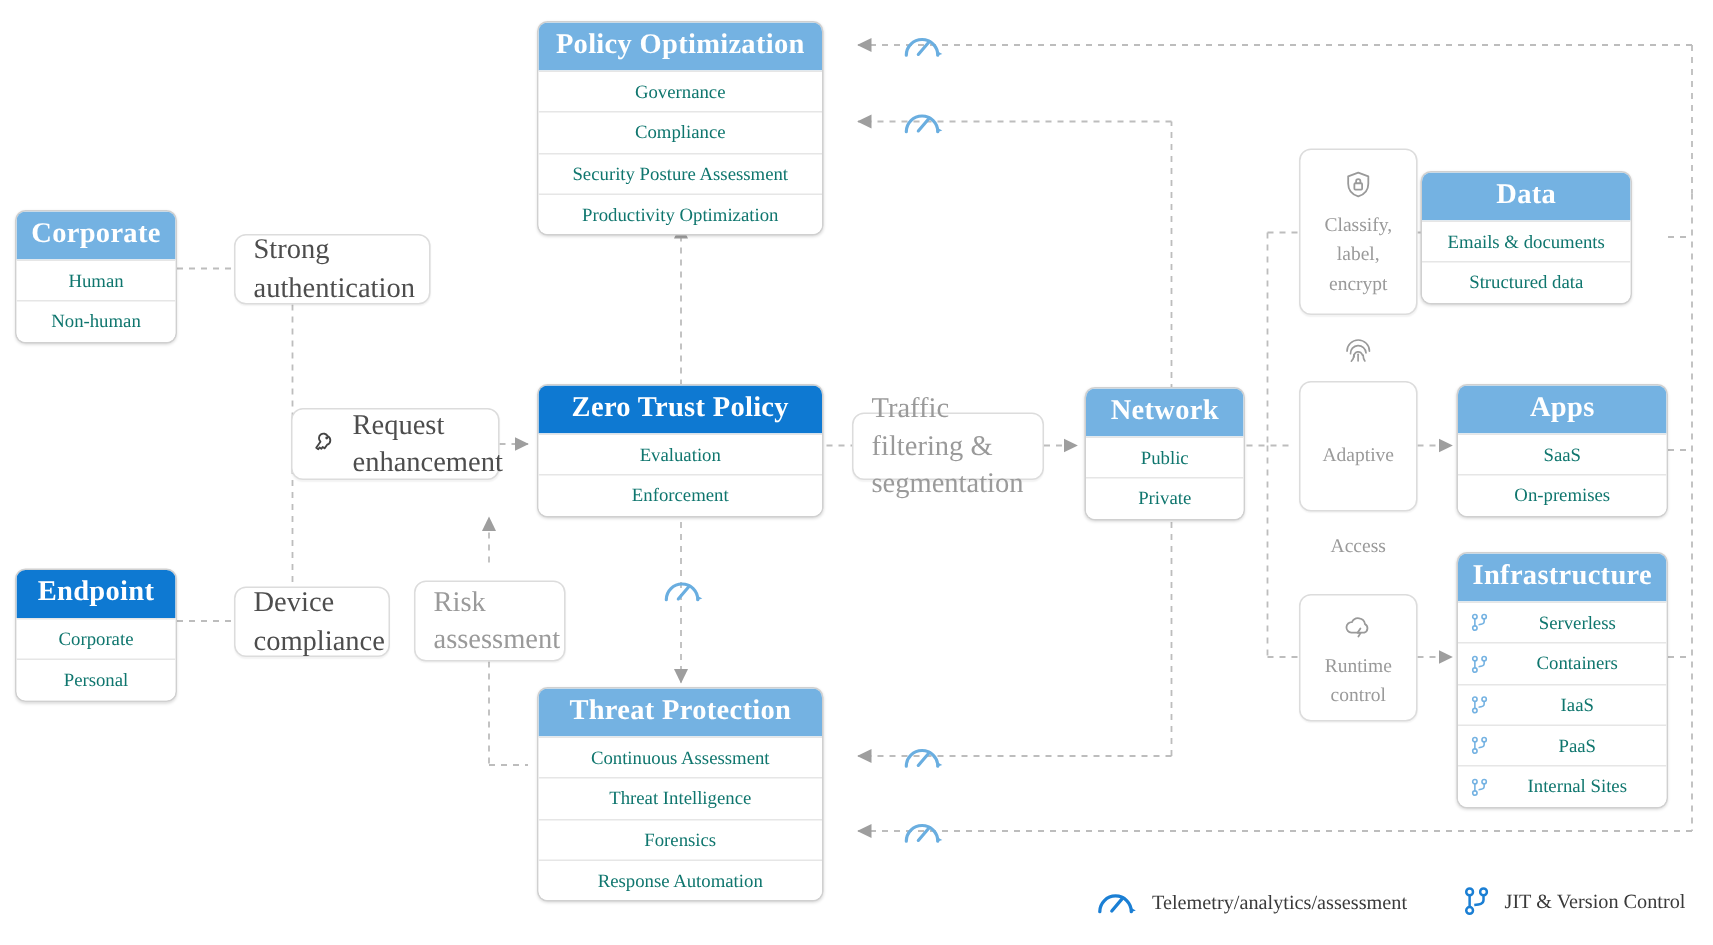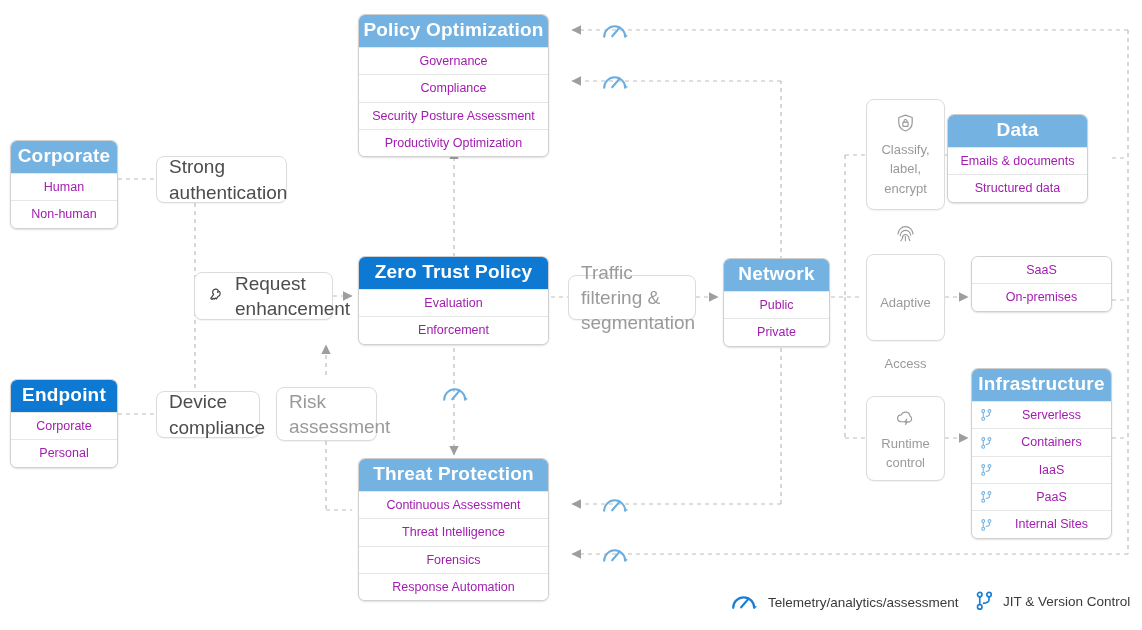--- a/index.html
+++ b/index.html
@@ -1,21 +1,21 @@
 <!DOCTYPE html>
 <html><head>
 <meta charset="utf-8">
 <style>
   html,body{margin:0;padding:0;background:#ffffff;}
   body{
     width:1142px;height:630px;position:relative;overflow:hidden;
     font-family:"Liberation Sans","DejaVu Sans",sans-serif;
     -webkit-font-smoothing:antialiased;
   }
-  #canvas{position:absolute;inset:0;width:1142px;height:630px;}
+  #canvas{position:absolute;inset:0;width:1142px;height:630px;font-family:Liberation Serif, serif;}
   #wires{position:absolute;left:0;top:0;width:1142px;height:630px;}
 
   
   .card{
     position:absolute;
     background:#ffffff;
     border:1px solid #d0d0d0;
     border-radius:7px;
     box-shadow:0 1px 2px rgba(0,0,0,.13);
     overflow:hidden;
@@ -29,21 +29,21 @@
     letter-spacing:.2px;
     padding:5px 4px 7px;
     line-height:1.05;
   }
   .card.lite .hd{background:#74b2e2;}
   .card.dark .hd{background:#0e79d2;}
   .card .row{
     position:relative;
     text-align:center;
     font-size:12.5px;
-    color:#a21caf;
+    color:#0f766e;
     padding:6px 6px;
     border-top:1px solid #e6e6e6;
     line-height:1.15;
     background:#fff;
   }
   .card .row:first-of-type{border-top:none;}
   .card .row.has-ico{padding-left:26px;}
   .card .row .rico{
     position:absolute;left:8px;top:50%;transform:translateY(-50%);
     width:13px;height:13px;display:block;
@@ -199,20 +199,21 @@
     <div class="row">Private</div>
   </div>
 
   <div class="card lite" style="left:947px;top:114px;width:141px;">
     <div class="hd">Data</div>
     <div class="row">Emails &amp; documents</div>
     <div class="row">Structured data</div>
   </div>
 
   <div class="card lite" style="left:971px;top:256px;width:141px;">
+    <div class="hd">Apps</div>
     <div class="row">SaaS</div>
     <div class="row">On-premises</div>
   </div>
 
   <div class="card lite" style="left:971px;top:368px;width:141px;">
     <div class="hd">Infrastructure</div>
 
     <div class="row has-ico">
       <svg class="rico" viewBox="0 0 16 16">
         <g fill="none" stroke="#74b2e2" stroke-width="1.3">

